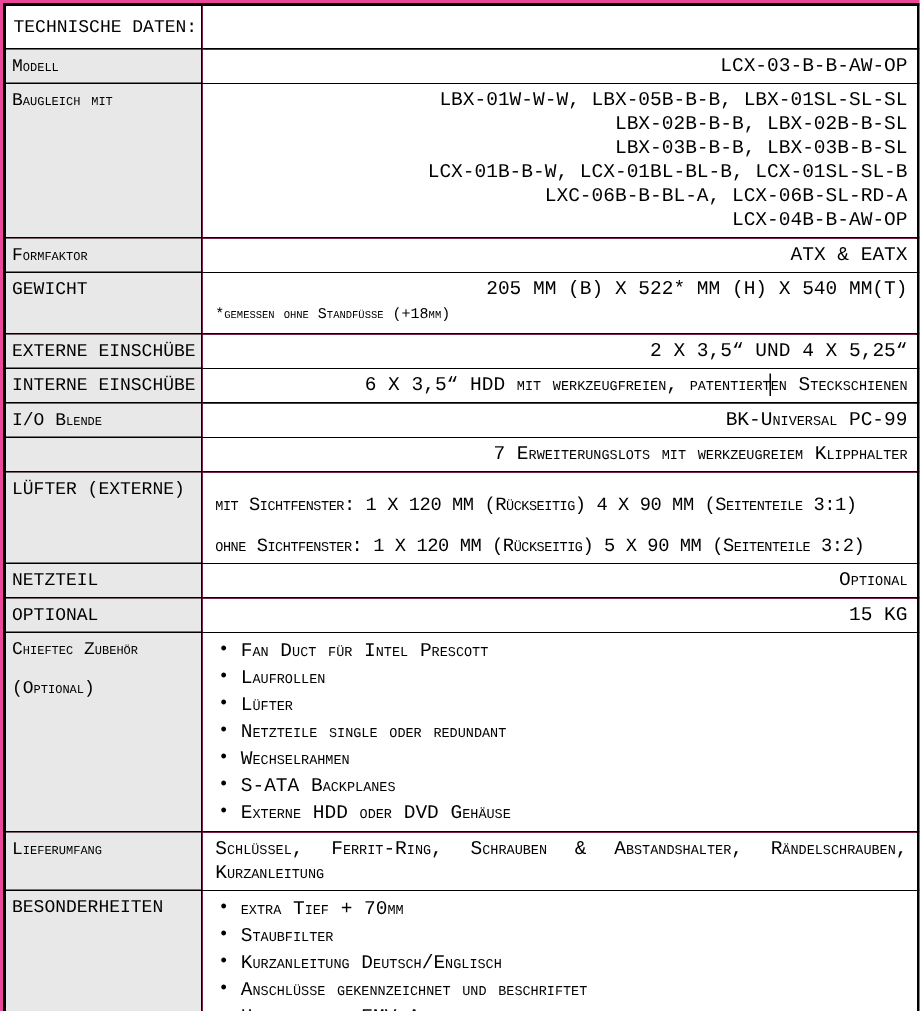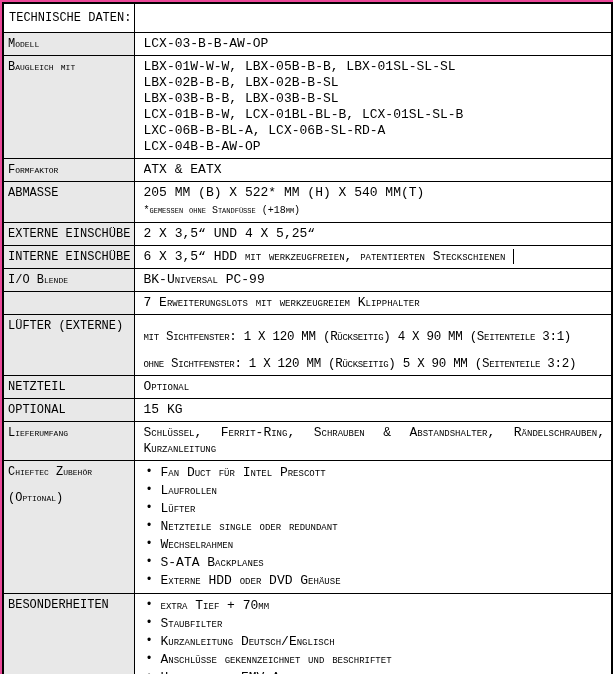--- a/index.html
+++ b/index.html
@@ -39,21 +39,21 @@
     font-variant:small-caps;
     position:relative;
   }
   tr.hdr td.lc{
     background:#ffffff;
     font-size:12px;
     padding:6px 1px 6px 5px;
     font-variant:normal;
   }
   tr.hdr td.vc{padding:6px;}
-  .vl{white-space:nowrap;overflow:hidden;}
+  .vl{white-space:nowrap;overflow:hidden;text-align:right;}
   .wrap{white-space:normal;}
   .just{text-align:justify;}
   .tight{font-size:12.5px;letter-spacing:-0.3px;margin-top:11px;}
   .note{font-size:10px;margin-top:2px;}
   .lbl2{margin-top:10px;}
   .bi{display:flex;line-height:17px;margin-bottom:1px;padding-left:2px;}
   .b{flex:none;width:15px;font-size:12px;}
   .caret{
     position:absolute;
     left:378px;top:3px;
@@ -108,21 +108,21 @@
       <td class="lc">
         <div>Formfaktor</div>
       </td>
       <td class="vc">
         <div class="vl">ATX &amp; EATX</div>
       </td>
     </tr>
 
     <tr>
       <td class="lc">
-        <div>ABMASSE</div>
+        <div>GEWICHT</div>
       </td>
       <td class="vc">
         <div class="vl">205 MM (B) X 522* MM (H) X 540 MM(T)</div>
         <div class="note">*gemessen ohne Standfüße (+18mm)</div>
       </td>
     </tr>
 
     <tr>
       <td class="lc">
         <div>EXTERNE EINSCHÜBE</div>
@@ -184,29 +184,20 @@
       <td class="lc">
         <div>OPTIONAL</div>
       </td>
       <td class="vc">
         <div class="vl">15 KG</div>
       </td>
     </tr>
 
     <tr>
       <td class="lc">
-        <div>Lieferumfang</div>
-      </td>
-      <td class="vc">
-        <div class="wrap just">Schlüssel, Ferrit-Ring, Schrauben &amp; Abstandshalter, Rändelschrauben, Kurzanleitung</div>
-      </td>
-    </tr>
-
-    <tr>
-      <td class="lc">
         <div>Chieftec Zubehör</div>
         <div class="lbl2">(Optional)</div>
       </td>
       <td class="vc">
         <div class="bi">
               <span class="b">•</span>
               <span>Fan Duct für Intel Prescott</span>
             </div>
         <div class="bi">
               <span class="b">•</span>
@@ -225,20 +216,29 @@
               <span>Wechselrahmen</span>
             </div>
         <div class="bi">
               <span class="b">•</span>
               <span>S-ATA Backplanes</span>
             </div>
         <div class="bi">
               <span class="b">•</span>
               <span>Externe HDD oder DVD Gehäuse</span>
             </div>
+      </td>
+    </tr>
+
+    <tr>
+      <td class="lc">
+        <div>Lieferumfang</div>
+      </td>
+      <td class="vc">
+        <div class="wrap just">Schlüssel, Ferrit-Ring, Schrauben &amp; Abstandshalter, Rändelschrauben, Kurzanleitung</div>
       </td>
     </tr>
 
     <tr>
       <td class="lc">
         <div>BESONDERHEITEN</div>
       </td>
       <td class="vc">
         <div class="bi">
               <span class="b">•</span>

